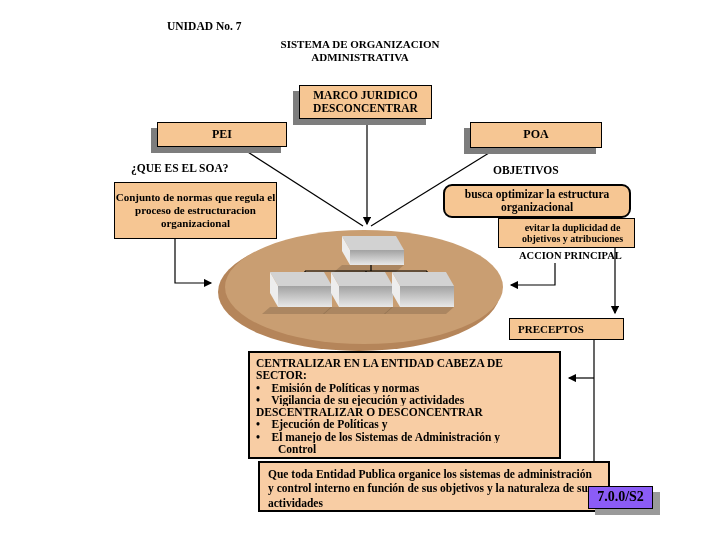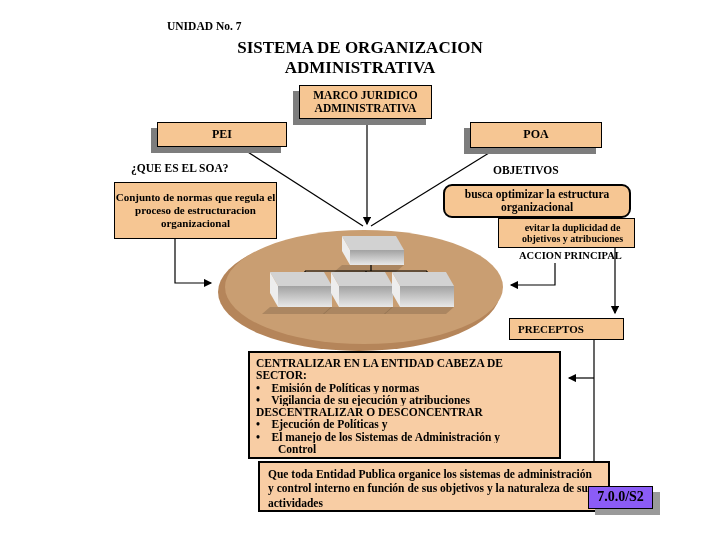--- a/index.html
+++ b/index.html
@@ -14,21 +14,21 @@
     font-weight:bold;display:flex;align-items:center;justify-content:center;
     text-align:center;line-height:1.15;
   }
   .shadowed{box-shadow:-6px 6px 0 #7d7d7d;}
   .big{background:#f8cda4;border-width:2px;display:block;text-align:left;}
   #marco{left:299px;top:85px;width:131px;height:32px;font-size:11.5px;}
   #pei{left:157px;top:122px;width:128px;height:23px;font-size:12px;}
   #poa{left:470px;top:122px;width:130px;height:24px;font-size:12px;}
   #unidad{left:167px;top:20px;font-size:11.5px;}
   #title{position:absolute;left:235px;top:38px;width:250px;text-align:center;
-         font-weight:bold;font-size:17px;line-height:1.2;}
+         font-weight:bold;font-size:11px;line-height:1.2;}
   #que-es{left:131px;top:162px;font-size:11.5px;}
   #objetivos{left:493px;top:164px;font-size:11.5px;}
   #accion{left:519px;top:250px;font-size:10.5px;}
   #conjunto{left:114px;top:182px;width:161px;height:55px;font-size:11px;line-height:13px;}
   #busca{left:443px;top:184px;width:184px;height:30px;font-size:11.5px;border-width:2px;border-radius:9px;}
   #evitar{left:498px;top:218px;width:123px;height:28px;font-size:10px;padding-left:12px;}
   #preceptos{left:509px;top:318px;width:105px;height:20px;font-size:11px;
              justify-content:flex-start;padding-left:8px;}
   #centralizar{left:248px;top:351px;width:297px;height:100px;font-size:11.5px;
                padding:4px 6px 0 6px;box-sizing:content-box;}
@@ -107,21 +107,21 @@
       <path d="M594,338 V481"></path>
       <path d="M594,378 H569" marker-end="url(#arr)"></path>
       <path d="M594,481 H569" marker-end="url(#arr)"></path>
     </g>
   </svg>
 
   <div class="lbl" id="unidad">UNIDAD No. 7</div>
 
   <div id="title">SISTEMA DE ORGANIZACION ADMINISTRATIVA</div>
 
-  <div class="box shadowed" id="marco">MARCO JURIDICO ADMINISTRATIVA</div>
+  <div class="box shadowed" id="marco">MARCO JURIDICO DESCONCENTRAR</div>
 
   <div class="box shadowed" id="pei">PEI</div>
 
   <div class="box shadowed" id="poa">POA</div>
 
   <div class="lbl" id="que-es">¿QUE ES EL SOA?</div>
 
   <div class="box" id="conjunto">Conjunto de normas que regula el proceso de estructuracion organizacional</div>
 
   <div class="lbl" id="objetivos">OBJETIVOS</div>
@@ -131,21 +131,21 @@
   <div class="box" id="evitar">evitar la duplicidad de objetivos y atribuciones</div>
 
   <div class="lbl" id="accion">ACCION PRINCIPAL</div>
 
   <div class="box" id="preceptos">PRECEPTOS</div>
 
   <div class="box big" id="centralizar" style="font-weight:bold;">
     <div class="ln">CENTRALIZAR EN LA ENTIDAD CABEZA DE</div>
     <div class="ln">SECTOR:</div>
     <div class="ln">•    Emisión de Políticas y normas</div>
-    <div class="ln">•    Vigilancia de su ejecución y atribuciones</div>
+    <div class="ln">•    Vigilancia de su ejecución y actividades</div>
     <div class="ln">DESCENTRALIZAR O DESCONCENTRAR</div>
     <div class="ln">•    Ejecución de Políticas y</div>
     <div class="ln">•    El manejo de los Sistemas de Administración y</div>
     <div class="ln indent">Control</div>
   </div>
 
   <div class="box big" id="quetoda">Que toda Entidad Publica organice los sistemas de administración y control interno en función de sus objetivos y la naturaleza de sus actividades</div>
 
   <div class="box" id="code">7.0.0/S2</div>
 

